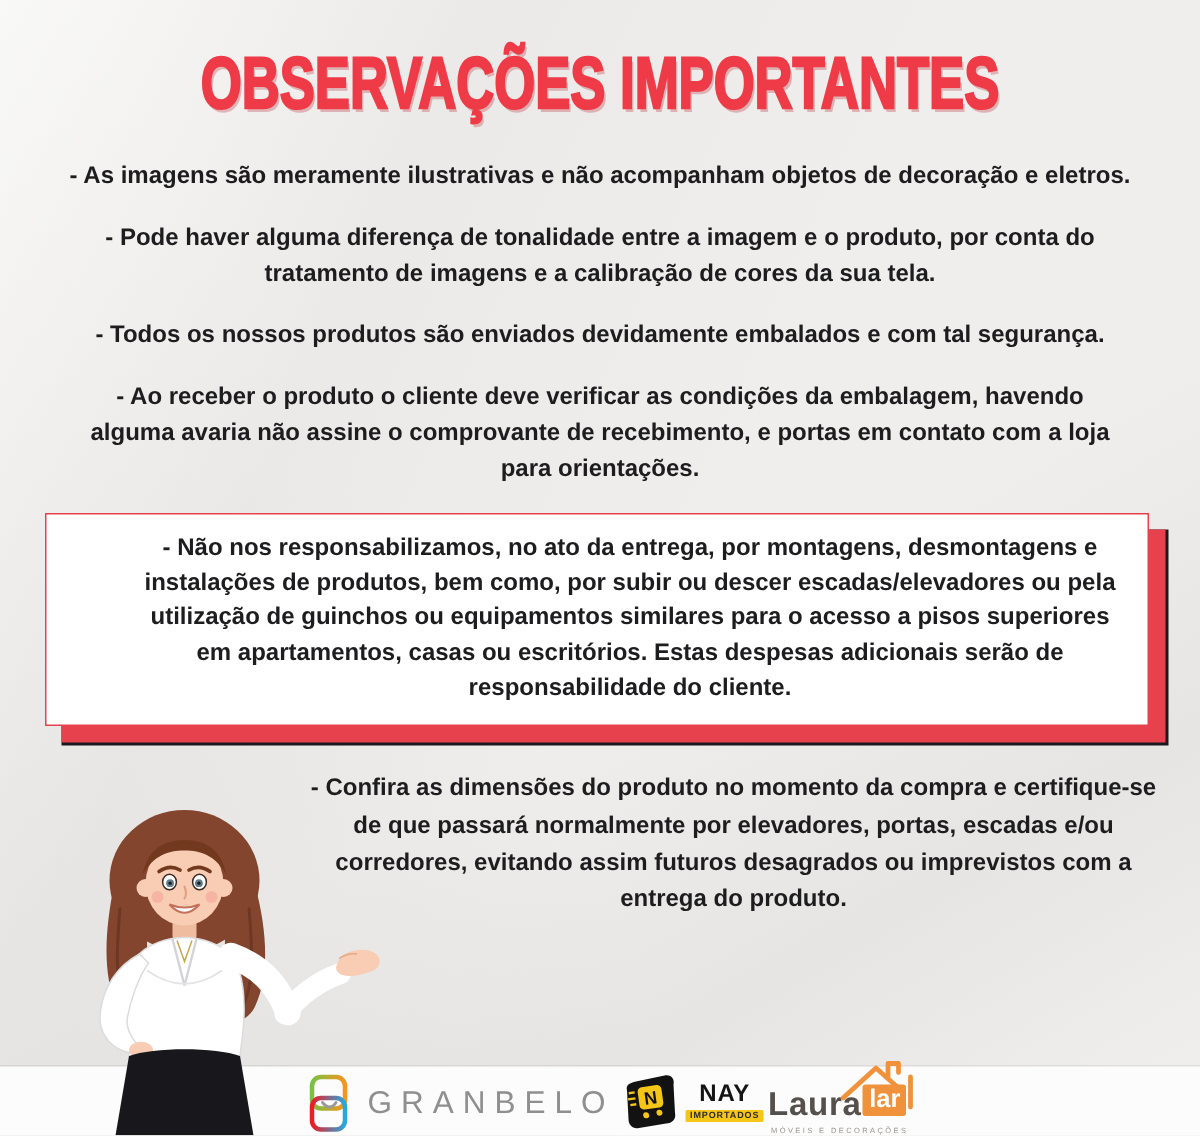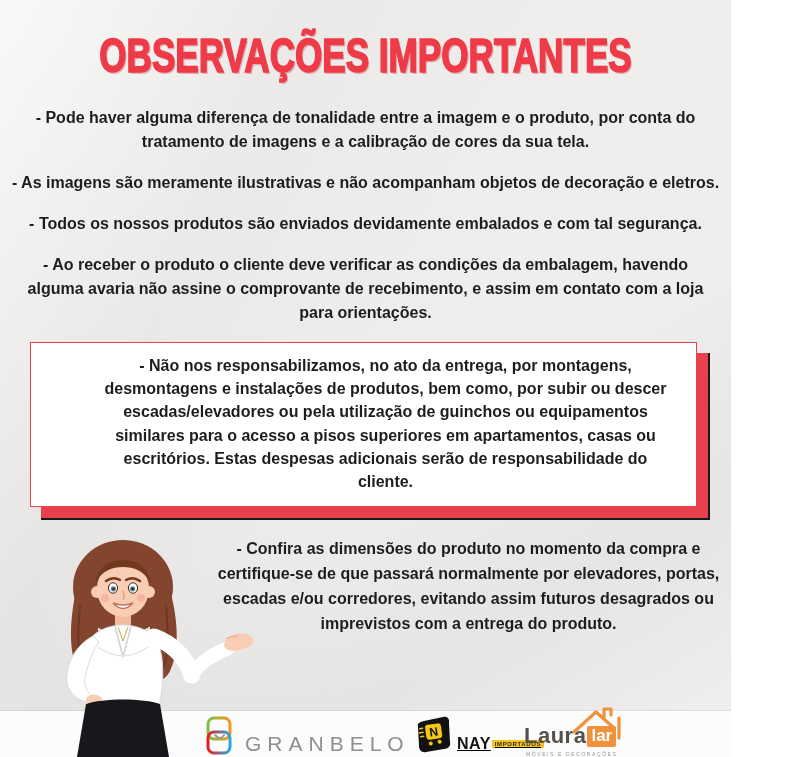--- a/index.html
+++ b/index.html
@@ -1,21 +1,21 @@
 <!DOCTYPE html>
 <html><head>
 <meta charset="utf-8">
 <style>
   * { margin:0; padding:0; box-sizing:border-box; }
   html,body { width:800px; }
   body { font-family:"Liberation Sans", sans-serif; }
 
   .page {
     position:relative;
-    width:731px; height:757px;
+    width:800px; height:757px;
     overflow:hidden;
     background-color:#efeeec;
     background-image:
       linear-gradient(115deg, rgba(255,255,255,.65) 0%, rgba(228,226,224,.35) 28%, rgba(255,255,255,0) 55%),
       linear-gradient(60deg, rgba(221,219,217,.45) 8%, rgba(255,255,255,0) 40%),
       linear-gradient(150deg, rgba(255,255,255,0) 58%, rgba(223,220,218,.5) 78%, rgba(255,255,255,0) 95%);
   }
 
   .title {
     margin:30px auto 24px auto;
@@ -66,37 +66,37 @@
     line-height:1.55;
   }
 
   .footer-band {
     position:absolute; left:0; right:0; bottom:0;
     height:46px;
     background:#fcfcfc;
     box-shadow:0 -1px 0 rgba(0,0,0,.06);
     z-index:1;
   }
-  .brand { position:absolute; display:flex; align-items:flex-end; }
+  .brand { position:absolute; display:flex; align-items:center; }
 
   .brand-granbelo { left:203px; top:5px; gap:10px; }
   .granbelo-name {
     color:#8f8f8f; font-size:21px; letter-spacing:6px; font-weight:400;
   }
 
   .brand-nay { left:416px; top:4px; gap:5px; }
-  .nay-col { display:flex; flex-direction:row; align-items:center; gap:1px;text-decoration:underline; }
+  .nay-col { display:flex; flex-direction:column; align-items:center; gap:1px; }
   .nay-name { color:#141414; font-weight:bold; font-size:16px; letter-spacing:.5px; }
   .nay-tag {
     background:#f5c518; color:#2b2b2b;
     font-size:6px; font-weight:bold; letter-spacing:.6px;
     padding:1px 3px; border-radius:1px;
   }
 
-  .brand-laura { left:524px; top:12px; align-items:center; }
+  .brand-laura { left:512px; top:12px; align-items:flex-start; }
   .laura-word { color:#55504c; font-size:22px; font-weight:bold; letter-spacing:.5px; }
   .laura-lar {
     background:#f0923b; color:#ffffff;
     font-size:17px; font-weight:bold;
     padding:0 4px 1px 4px; border-radius:2px; margin-left:1px;
   }
   .laura-house { position:absolute; top:-17px; right:-10px; }
   .laura-tag {
     position:absolute; left:2px; bottom:-8px;
     color:#9a948e; font-size:5px; letter-spacing:1.6px; white-space:nowrap;
@@ -104,24 +104,24 @@
 
   .brand-alto { left:642px; top:1px; }
 </style>
 </head>
 <body>
 
 <div class="page">
 
   <div class="title">OBSERVAÇÕES IMPORTANTES</div>
 
+  <p class="para p1">- As imagens são meramente ilustrativas e não acompanham objetos de decoração e eletros.</p>
   <p class="para p2">- Pode haver alguma diferença de tonalidade entre a imagem e o produto, por conta do tratamento de imagens e a calibração de cores da sua tela.</p>
-  <p class="para p1">- As imagens são meramente ilustrativas e não acompanham objetos de decoração e eletros.</p>
   <p class="para p3">- Todos os nossos produtos são enviados devidamente embalados e com tal segurança.</p>
-  <p class="para p4">- Ao receber o produto o cliente deve verificar as condições da embalagem, havendo alguma avaria não assine o comprovante de recebimento, e assim em contato com a loja para orientações.</p>
+  <p class="para p4">- Ao receber o produto o cliente deve verificar as condições da embalagem, havendo alguma avaria não assine o comprovante de recebimento, e portas em contato com a loja para orientações.</p>
 
   <div class="highlight-box">
     <p class="para">- Não nos responsabilizamos, no ato da entrega, por montagens, desmontagens e instalações de produtos, bem como, por subir ou descer escadas/elevadores ou pela utilização de guinchos ou equipamentos similares para o acesso a pisos superiores em apartamentos, casas ou escritórios. Estas despesas adicionais serão de responsabilidade do cliente.</p>
   </div>
 
   <div class="bottom-row">
     <p class="confira">- Confira as dimensões do produto no momento da compra e certifique-se de que passará normalmente por elevadores, portas, escadas e/ou corredores, evitando assim futuros desagrados ou imprevistos com a entrega do produto.</p>
   </div>
 
   <svg style="position:absolute; left:20px; bottom:0; z-index:5;" width="235" height="222" viewBox="0 0 235 222">

